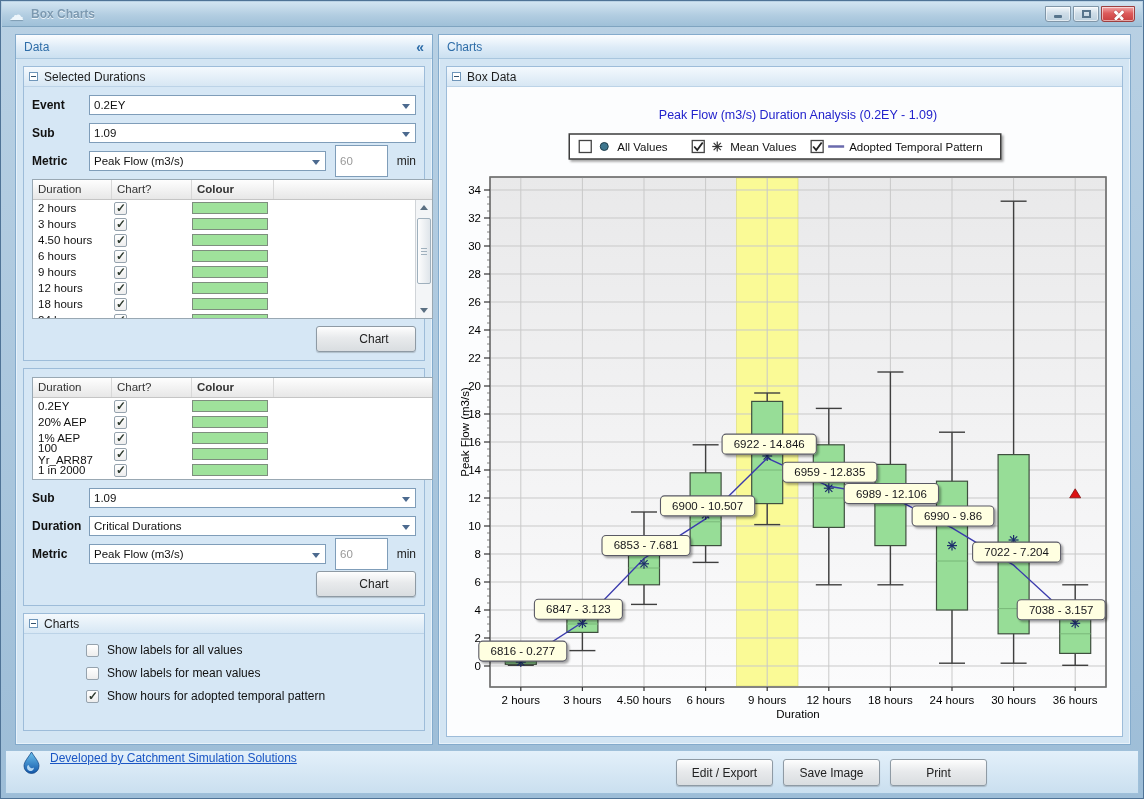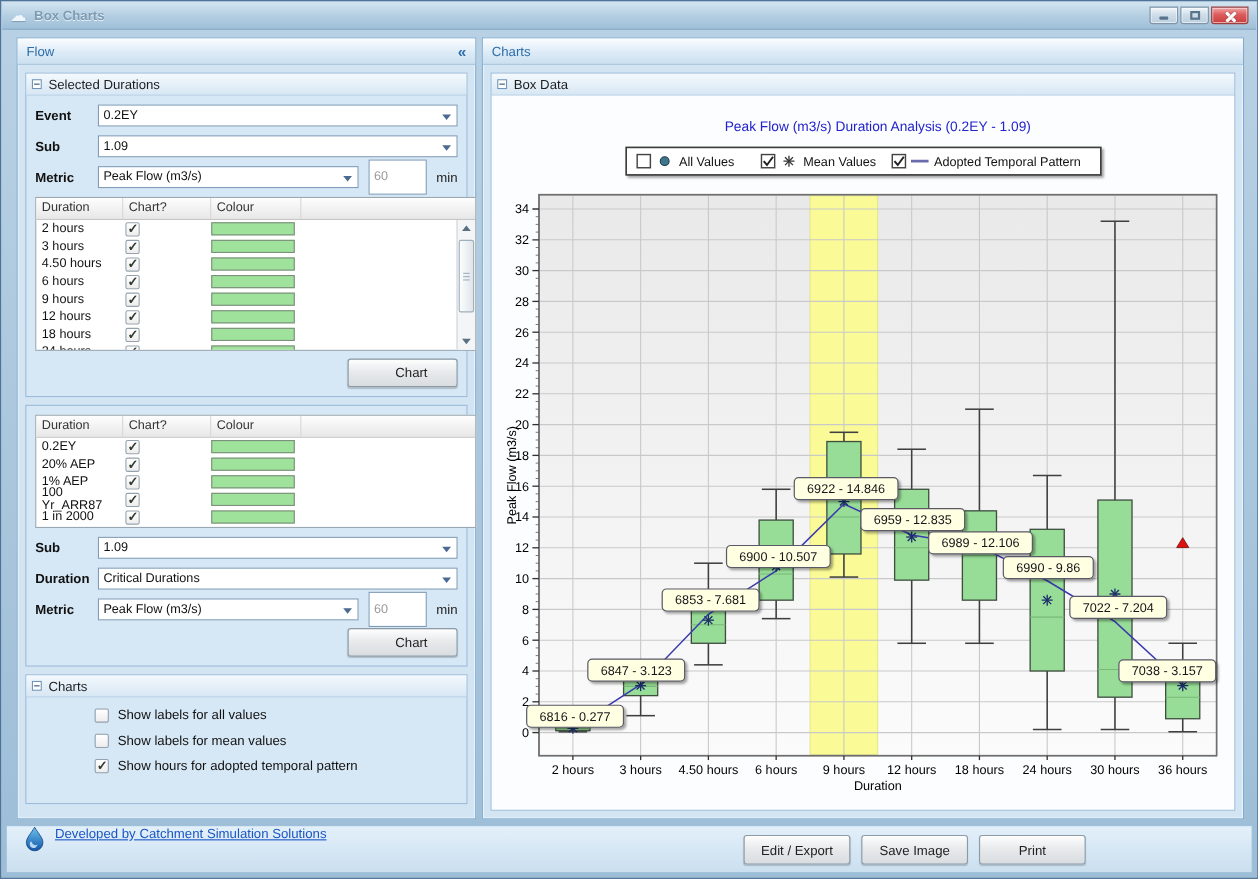--- a/index.html
+++ b/index.html
@@ -44,21 +44,21 @@
     border-top:5px solid #4c6a8f;border-bottom:none;}
   .combo.metric{flex:none;width:237px;}
   .num-input{width:74px;height:32px;border:1px solid #7f9db9;background:#fff;font-size:11.5px;color:#999;
     display:flex;align-items:center;padding:0 4px;margin-left:9px;}
   .unit{margin-left:9px;font-size:12px;color:#222;}
   
   .tbl{margin:8px 8px 0 8px;background:#fff;border:1px solid #99a8b3;position:relative;overflow:hidden;}
   .thead{display:flex;height:20px;background:linear-gradient(#fefefe,#e7e7e7);
     border-bottom:1px solid #c5c5c5;font-size:11.5px;color:#333;}
   .th{padding:3px 0 0 5px;border-right:1px solid #d8d8d8;}
-  .c1{width:79px;} .c2{width:80px;} .c3{width:82px;} .c4{flex:1;border-right:none;}
+  .c1{width:79px;} .c2{width:80px;} .c3{width:82px;font-weight:bold;} .c4{flex:1;border-right:none;}
   .trow{display:flex;height:16px;align-items:center;font-size:11.5px;color:#111;}
   .td1{width:79px;padding-left:5px;}
   .td2{width:80px;display:flex;align-items:center;padding-left:2px;}
   .td3{width:82px;display:flex;align-items:center;}
   .swatch{width:76px;height:12px;border:1px solid #7e8e7e;}
   .cb{width:13px;height:13px;border:1px solid #95a2ad;border-radius:2px;
     background:linear-gradient(#fff,#ededed);position:relative;flex:none;}
   .cb.checked::after{content:"✓";position:absolute;left:1px;top:-2px;font-size:12px;font-weight:bold;color:#2e3a2e;}
   #durTableBody{height:118px;} #cmpTableBody{height:81px;}
   #durTable{width:401px;} #cmpTable{width:401px;}
@@ -107,21 +107,21 @@
         </div>
       <div class="ctl close">
           <div class="g-x1"></div>
           <div class="g-x2"></div>
         </div>
     </div>
   </div>
 
   <div class="panel" id="panel-data">
     <div class="panel-header">
-      <span>Flow</span>
+      <span>Data</span>
       <span class="collapse-btn">«</span>
     </div>
 
     <div class="group">
       <div class="group-header">
         <span class="minus-box"></span>
         <span>Selected Durations</span>
       </div>
       <div class="frow">
         <span class="flabel">Event</span>

